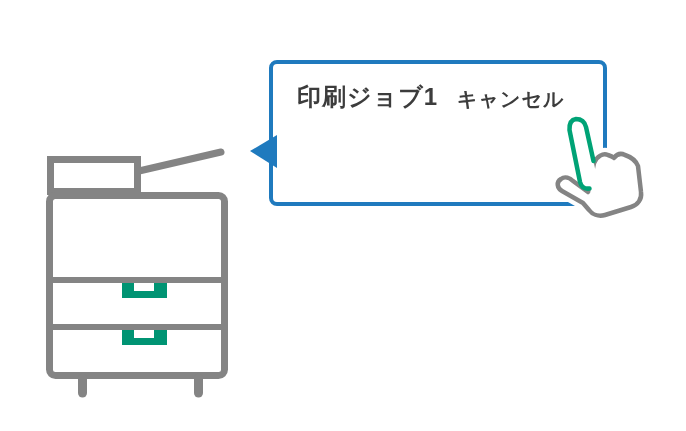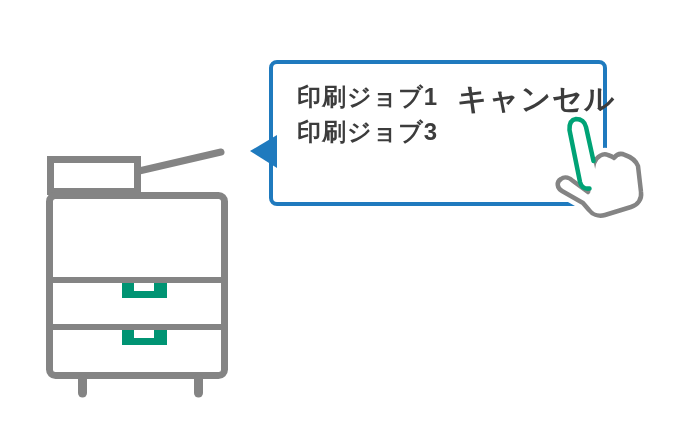--- a/index.html
+++ b/index.html
@@ -24,21 +24,21 @@
   .bubble-pointer{position:absolute;left:248px;top:132px;}
   .job-list{
     position:absolute;left:297px;top:79px;display:flex;flex-direction:column;
   }
   .job-item{
     height:35px;line-height:35px;font-size:24px;font-weight:800;
     color:var(--text);letter-spacing:1px;white-space:nowrap;
   }
   .cancel-label{
     position:absolute;left:457px;top:85px;height:28px;line-height:28px;
-    font-size:30px;font-weight:600;color:var(--text);letter-spacing:1px;
+    font-size:20px;font-weight:600;color:var(--text);letter-spacing:1px;
     background:transparent;border:none;padding:0;cursor:pointer;white-space:nowrap;
     font-family:inherit;
   }
   .printer-svg{position:absolute;left:30px;top:135px;}
   .hand-svg{position:absolute;left:548px;top:108px;}
 </style>
 </head>
 <body>
 
 <div class="canvas">
@@ -61,21 +61,20 @@
     <path d="M198.5,378 V 393" stroke="#848484" stroke-width="9" stroke-linecap="round"></path>
   </svg>
 
   <div class="bubble"></div>
   <svg class="bubble-pointer" width="32" height="40" viewBox="248 132 32 40" aria-hidden="true">
     <polygon points="250,151 277,135 277,168" fill="#1F7ABE"></polygon>
   </svg>
 
   <div class="job-list">
     <div class="job-item">印刷ジョブ1</div>
-    <div class="job-item">印刷ジョブ3</div>
   </div>
 
   <button class="cancel-label">キャンセル</button>
 
   <svg class="hand-svg" width="138" height="120" viewBox="548 108 138 120" aria-hidden="true">
 
     <g stroke="#ffffff" fill="#ffffff" stroke-linejoin="round" stroke-linecap="round">
       <path stroke-width="13" d="M594,163 C597,156 603,153 608,155 C611,156 613,157 614,158
                C617,154 621,153 625,155 C631,157 636,161 638,166
                L641,192 C642,199 638,205 631,207 L605,215

